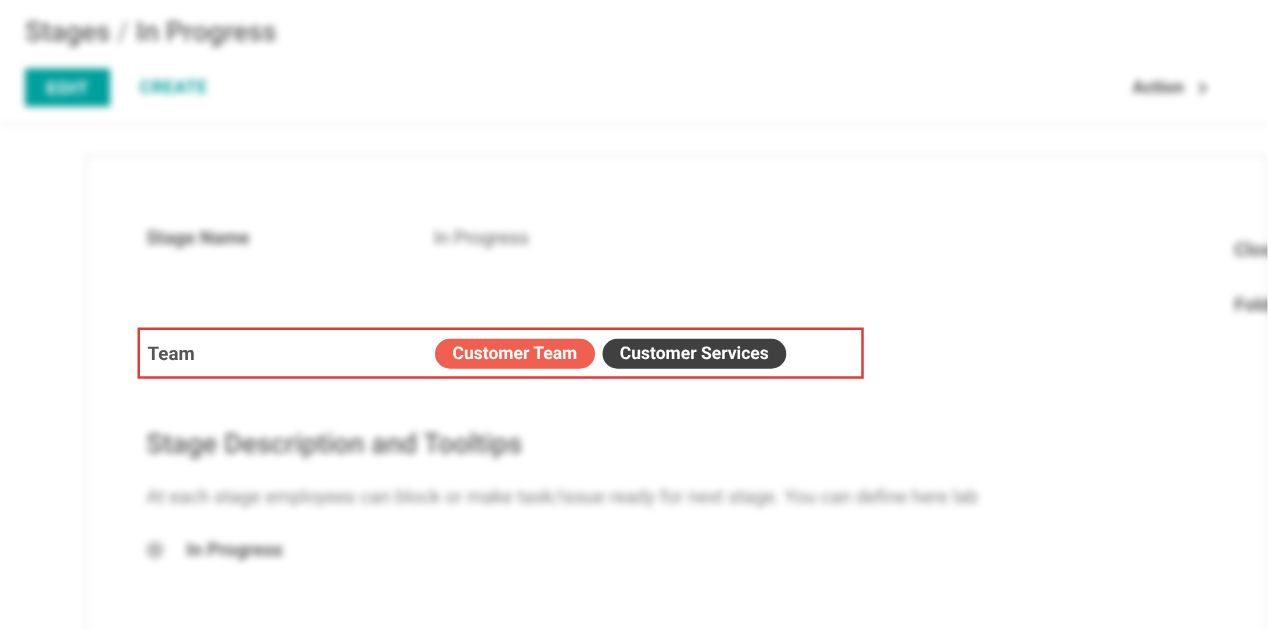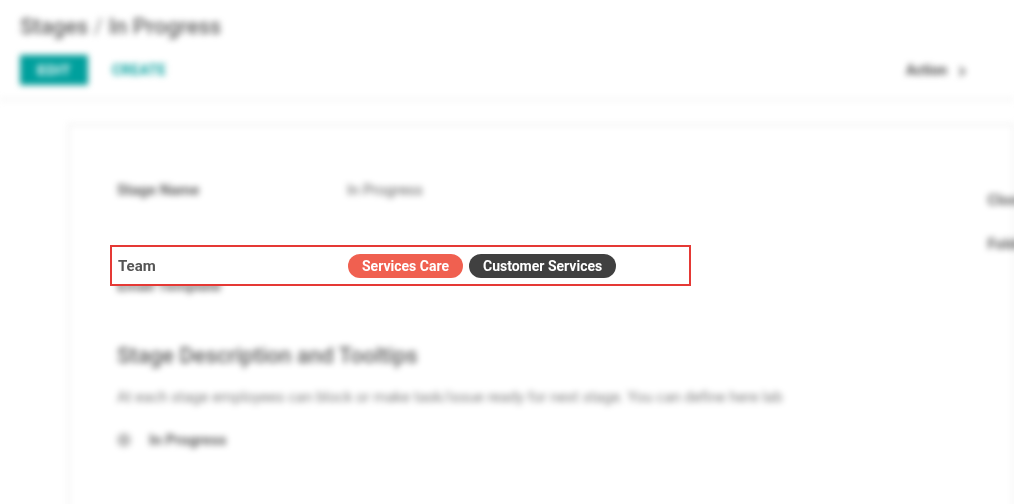--- a/index.html
+++ b/index.html
@@ -148,21 +148,21 @@
     .dot {
       width: 14px;
       height: 14px;
       border-radius: 50%;
       background: #c0c0c0;
     }
     
     
     .highlight-overlay {
       position: absolute;
-      top: 245px;
+      top: 262px;
       left: 110px;
       width: 581px;
       height: 41px;
       border: 2px solid #e53935;
       background: #fff;
       display: flex;
       align-items: center;
       padding: 0 6px;
       z-index: 10;
     }
@@ -259,16 +259,16 @@
         <div class="form-value" style="font-weight:700;">In Progress</div>
       </div>
 
     </div>
   </div>
 </div>
 
 <div class="highlight-overlay">
   <div class="highlight-label">Team</div>
   <div class="tags">
-    <span class="tag tag-red">Services Care</span>
+    <span class="tag tag-red">Customer Team</span>
     <span class="tag tag-yellow">Customer Services</span>
   </div>
 </div>
 
 </body></html>

